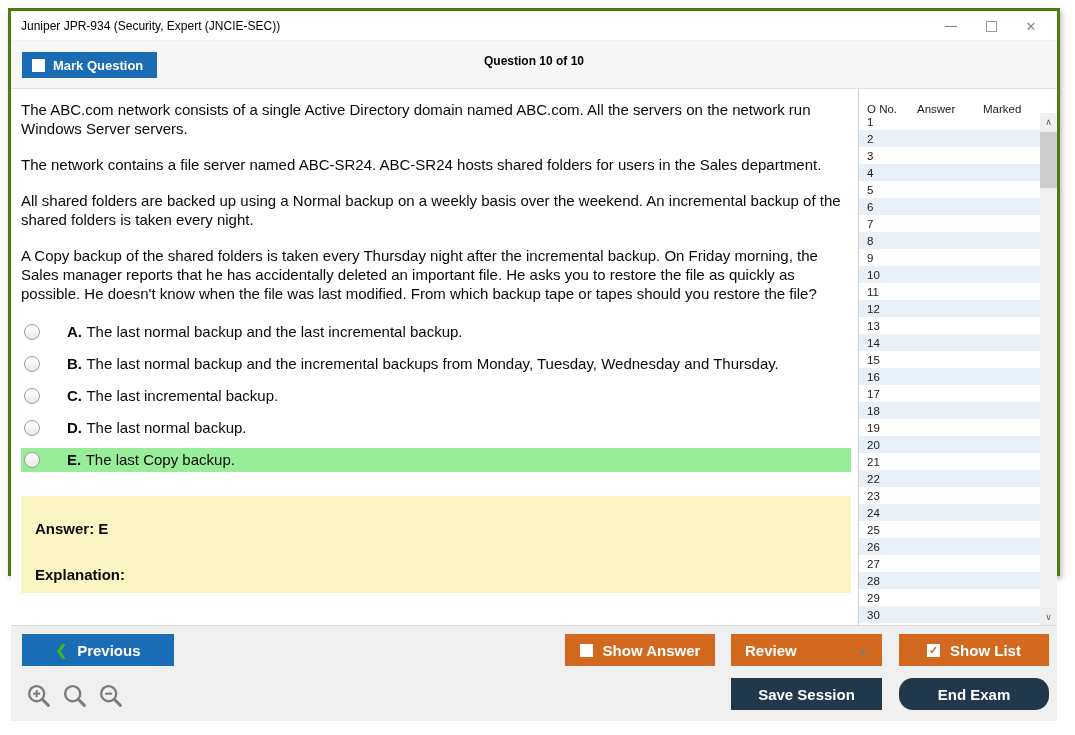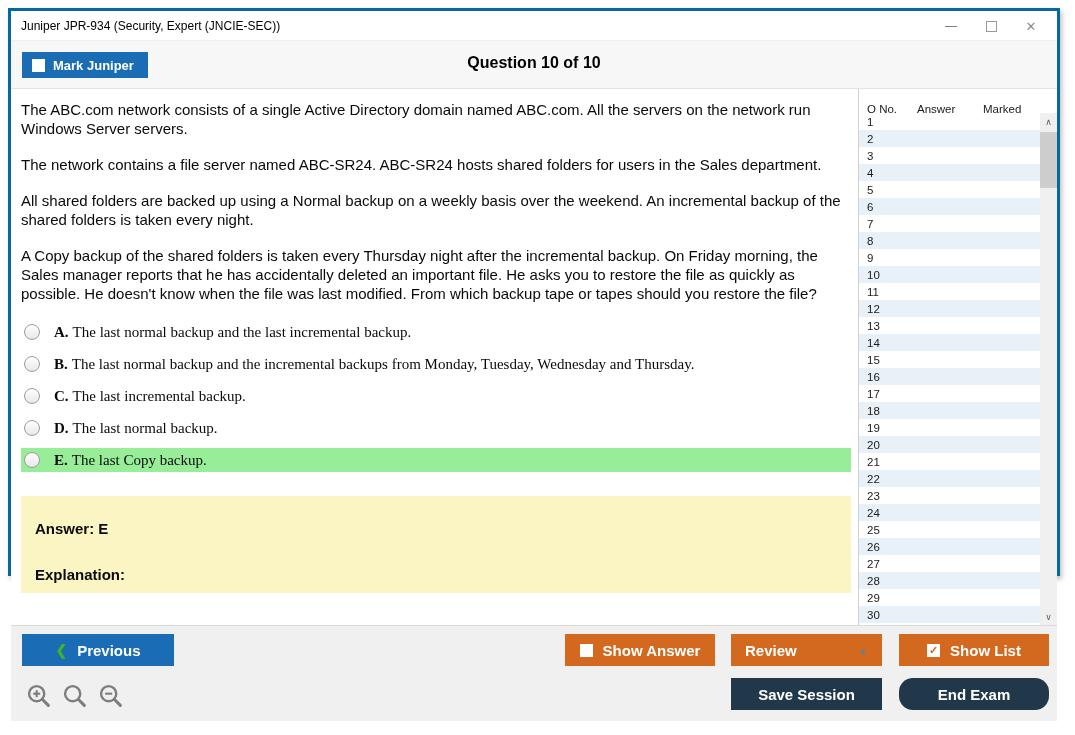--- a/index.html
+++ b/index.html
@@ -1,43 +1,43 @@
 <!DOCTYPE html>
 <html><head>
 <meta charset="utf-8">
 <style>
   * { margin:0; padding:0; box-sizing:border-box; }
   body { width:1075px; height:735px; background:#ffffff; font-family:"Liberation Sans", sans-serif; position:relative; overflow:hidden; }
 
   .window { position:absolute; left:8px; top:8px; width:1052px; height:568px; background:#fde047;
-            border:3px solid #0369a1; box-shadow:2px 3px 5px rgba(0,0,0,0.25); }
+            border:3px solid #4d7c0f; box-shadow:2px 3px 5px rgba(0,0,0,0.25); }
 
   
   .titlebar { position:absolute; left:0; top:0; width:100%; height:30px; background:#ffffff; border-bottom:1px solid #f0f0f0; }
   .title-text { position:absolute; left:10px; top:8px; font-size:12px; color:#000; }
   .win-controls { position:absolute; right:6px; top:0; height:30px; display:flex; align-items:center; }
   .win-btn { width:40px; height:28px; display:flex; align-items:center; justify-content:center; cursor:default; }
   .glyph-min { display:block; width:12px; border-top:1px solid #7c7c7c; }
   .glyph-max { display:block; width:11px; height:11px; border:1px solid #9a9a9a; }
   .glyph-close { color:#8a8a8a; font-size:13px; line-height:1; }
 
   
   .headerstrip { position:absolute; left:0; top:30px; width:100%; height:48px; background:#f7f7f7; border-bottom:1px solid #e3e3e3; }
   .mark-btn { position:absolute; left:11px; top:11px; height:26px; padding:0 14px 0 10px; background:#1a6cb4; color:#fff;
               display:flex; align-items:center; gap:8px; font-size:13px; font-weight:bold; cursor:pointer; }
   .checkbox { width:13px; height:13px; background:#fff; border:1px solid #fff; display:inline-flex; align-items:center; justify-content:center; font-size:11px; line-height:1; }
-  .q-counter { position:absolute; left:0; top:13px; width:100%; text-align:center; font-size:16px; font-weight:bold; color:#000; }
+  .q-counter { position:absolute; left:0; top:13px; width:100%; text-align:center; font-size:12px; font-weight:bold; color:#000; }
 
   
   .main { position:absolute; left:0; top:78px; width:100%; height:536px; background:#fff; }
   .question-area { position:absolute; left:0; top:0; width:847px; height:536px; padding:11px 8px 0 10px; overflow:hidden; }
   .question-area p { font-size:15px; color:#0a0a0a; line-height:1.27; margin:0 0 17px 0; }
 
   .options { margin-top:11px; }
-  .option { display:flex; align-items:center; gap:14px; height:24px; margin-bottom:8px; padding-left:3px; width:830px; cursor:pointer;font-family:Liberation Serif, serif; }
+  .option { display:flex; align-items:center; gap:27px; height:24px; margin-bottom:8px; padding-left:3px; width:830px; cursor:pointer; }
   .option.highlighted { background:#98ee98; }
   .radio { width:16px; height:16px; min-width:16px; border-radius:50%; background:linear-gradient(#ffffff,#e8e8e8); border:1px solid #9c9c9c; }
   .opt-letter { font-size:15px; font-weight:bold; color:#0a0a0a; }
   .opt-text { font-size:15px; color:#0a0a0a; }
 
   .answer-box { margin-top:24px; width:830px; height:97px; background:#fbf5c3; padding:24px 14px 13px 14px; }
   .answer-box div { font-size:15px; font-weight:bold; color:#0a0a0a; }
   .answer-box .exp { margin-top:29px; }
 
   
@@ -99,21 +99,21 @@
         </div>
       <div class="win-btn">
           <span class="glyph-close">✕</span>
         </div>
     </div>
   </div>
 
   <div class="headerstrip">
     <div class="mark-btn">
       <span class="checkbox"></span>
-      <span>Mark Juniper</span>
+      <span>Mark Question</span>
     </div>
     <div class="q-counter">Question 10 of 10</div>
   </div>
 
   <div class="main">
 
     <div class="question-area">
       <p>The ABC.com network consists of a single Active Directory domain named ABC.com. All the servers on the network run Windows Server servers.</p>
       <p>The network contains a file server named ABC-SR24. ABC-SR24 hosts shared folders for users in the Sales department.</p>
       <p>All shared folders are backed up using a Normal backup on a weekly basis over the weekend. An incremental backup of the shared folders is taken every night.</p>

